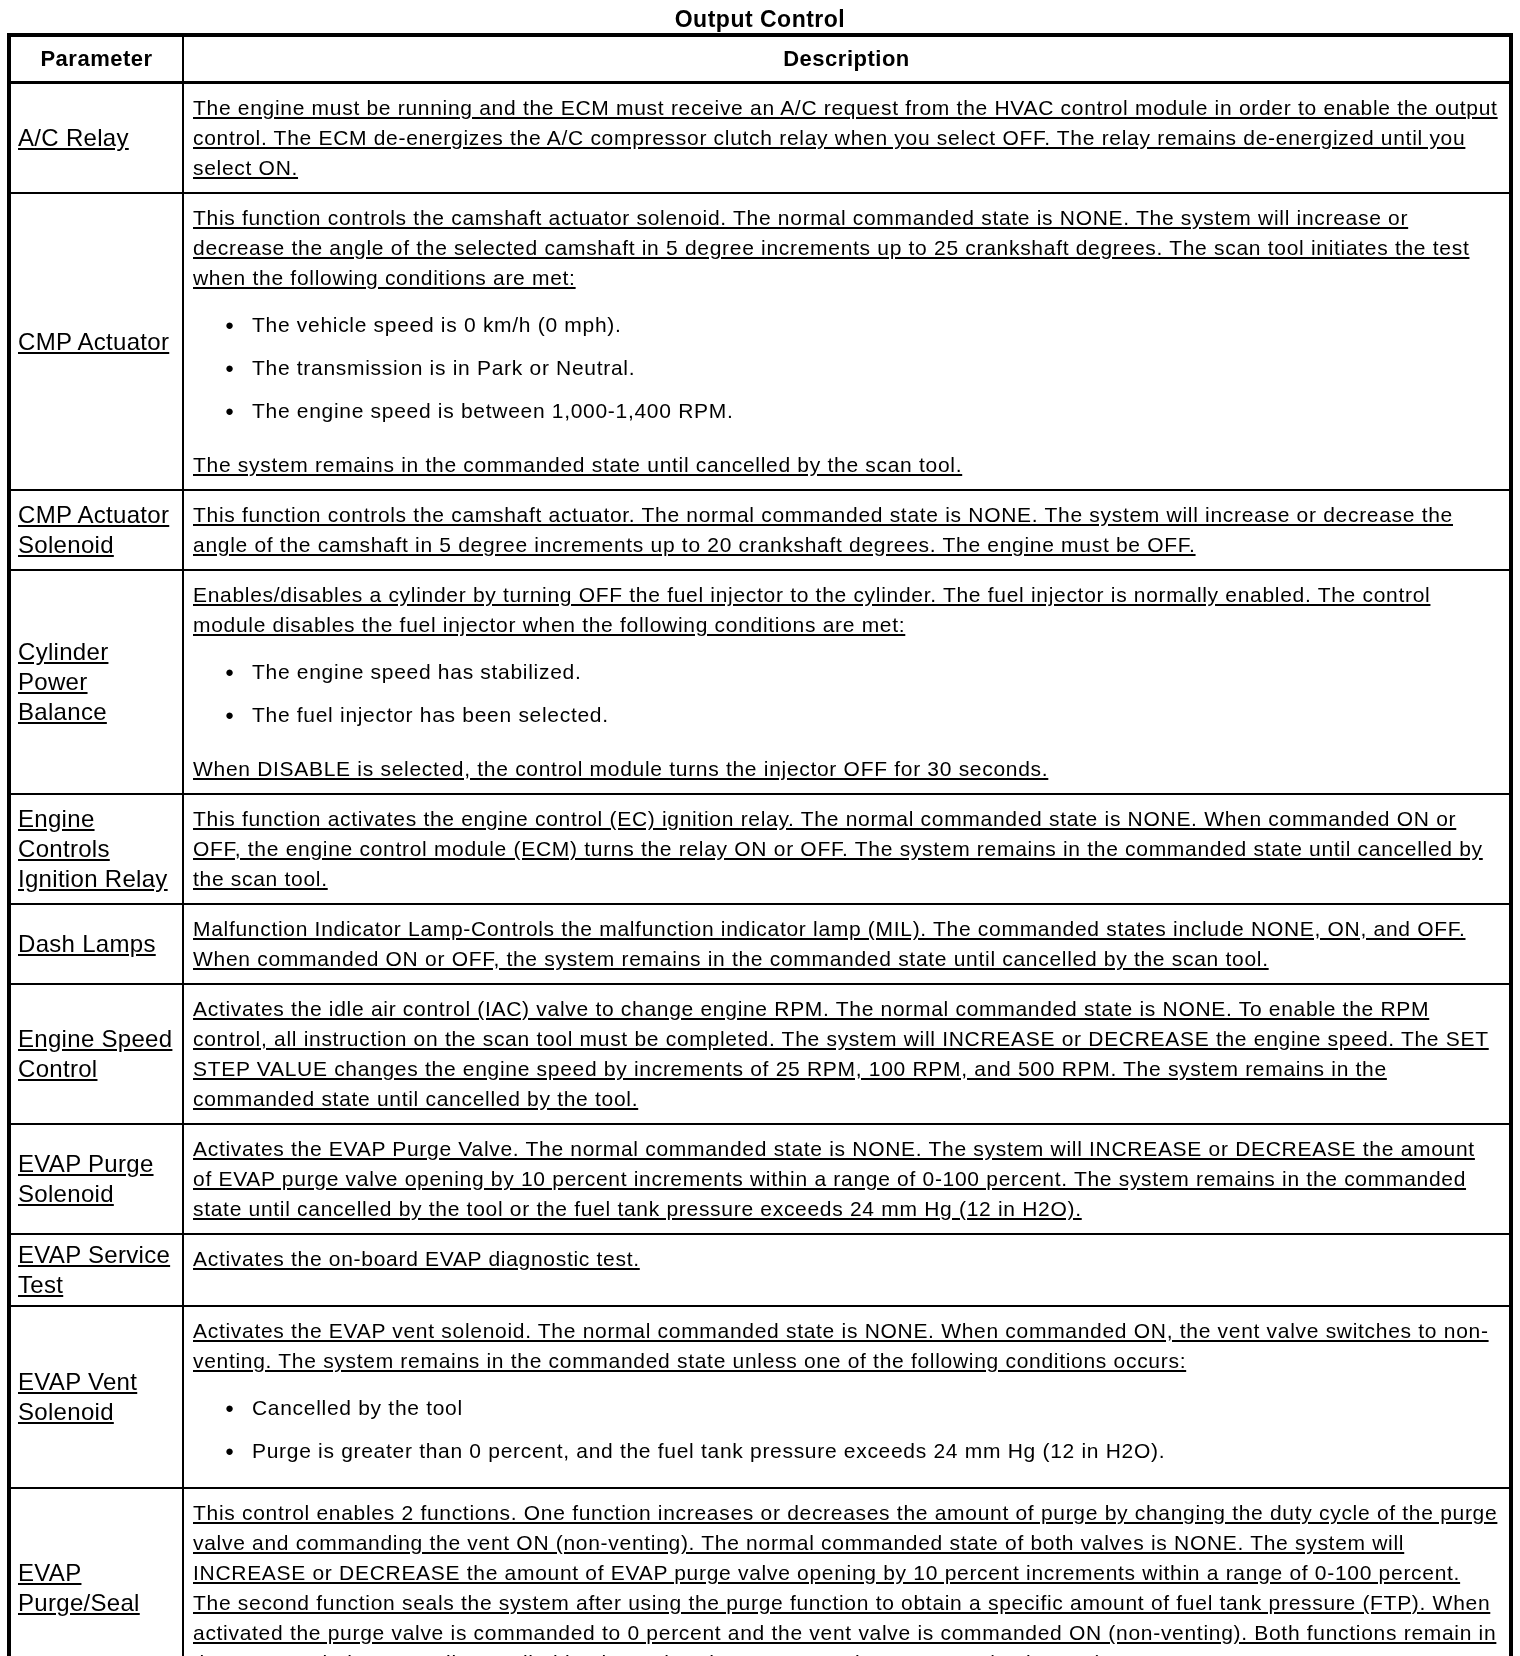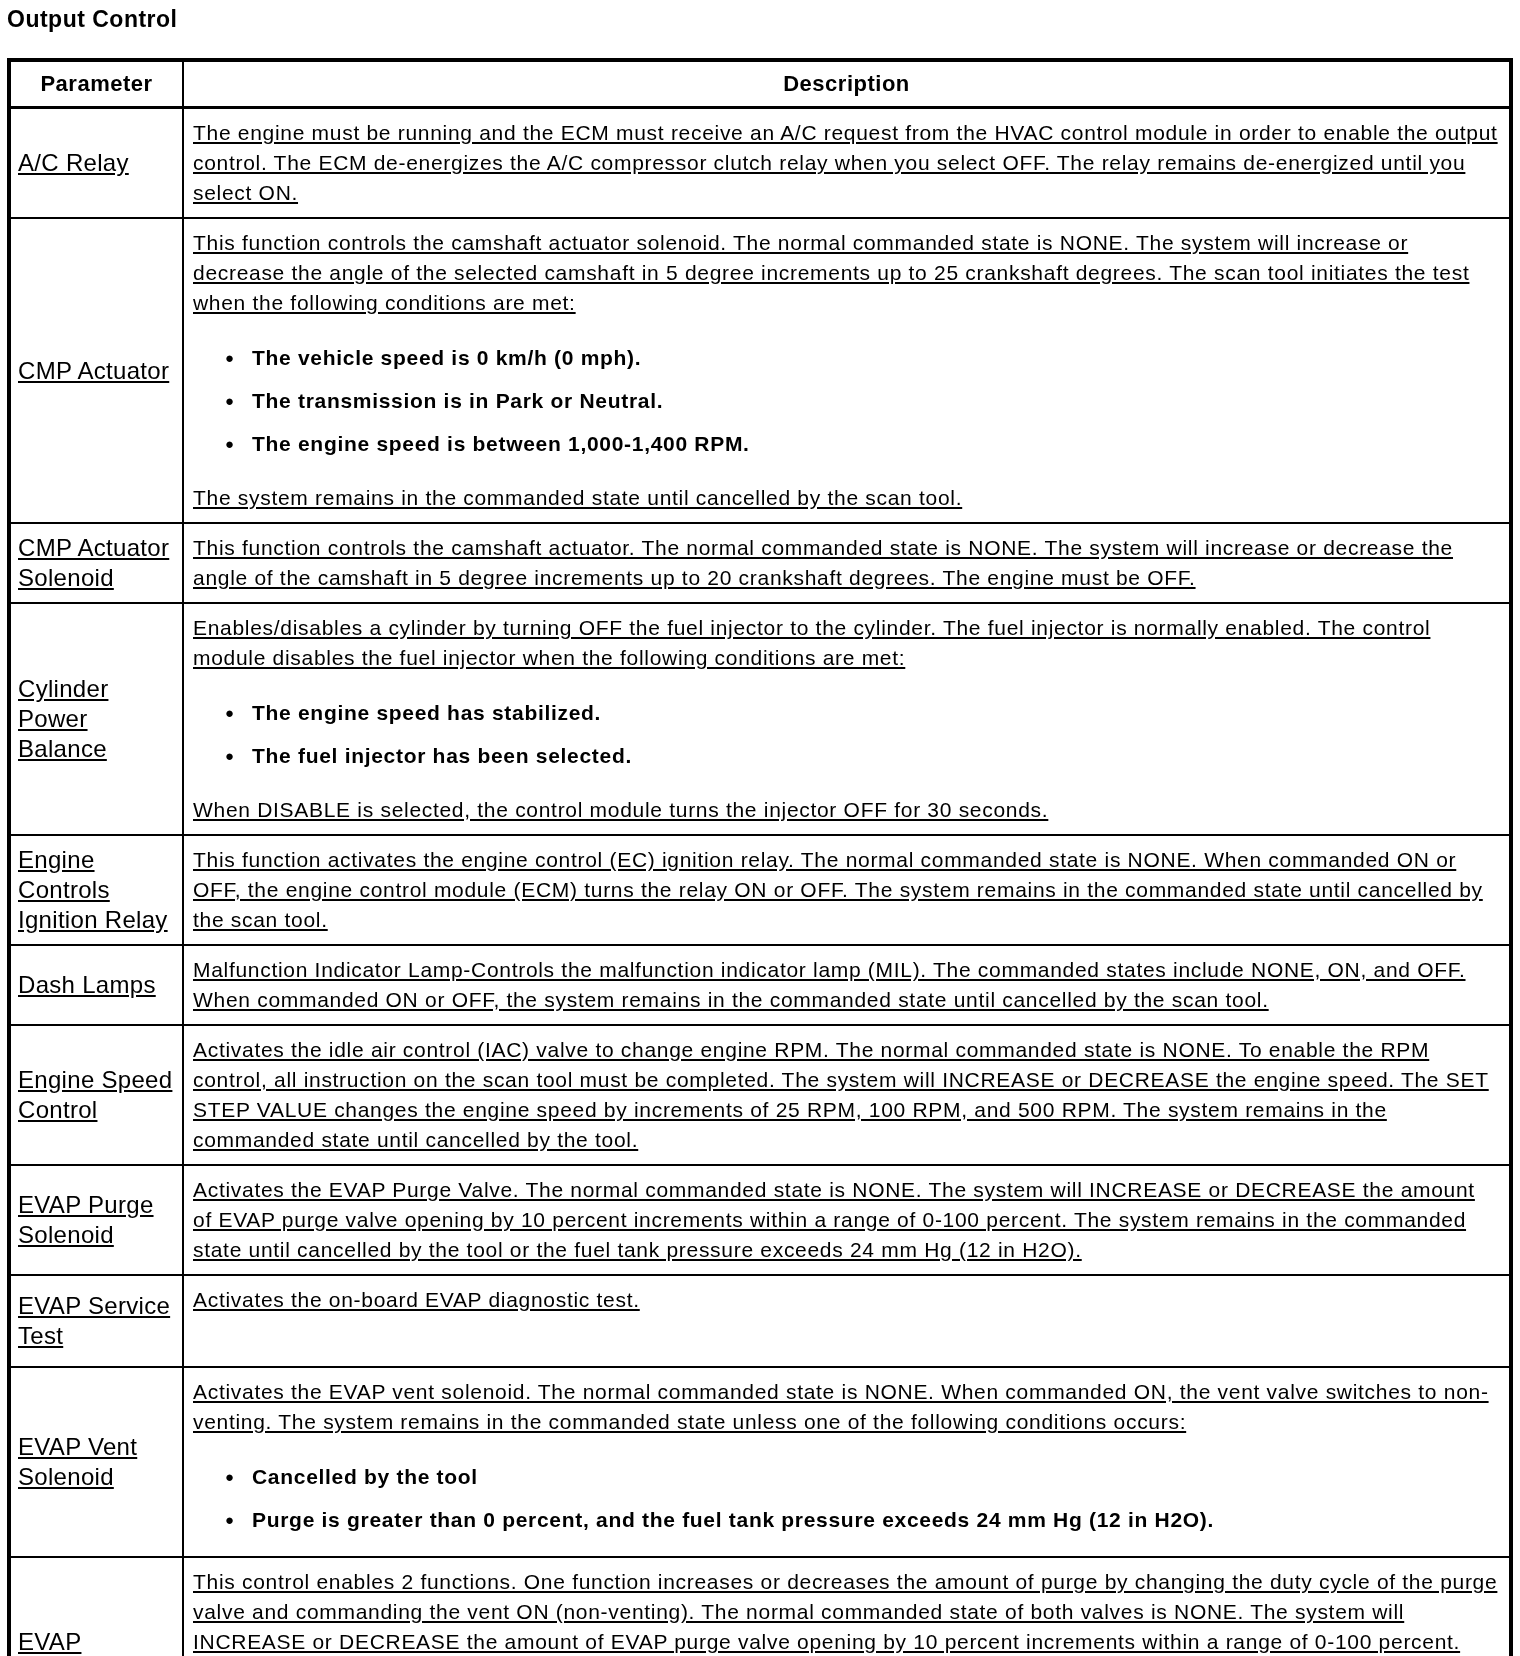--- a/index.html
+++ b/index.html
@@ -10,25 +10,25 @@
     font-family: "Liberation Sans", sans-serif;
   }
   .page {
     width: 1520px;
     min-height: 1656px;
     box-sizing: border-box;
     padding: 4px 7px 6px 7px;
     background: #ffffff;
   }
   .title {
-    text-align: left;
+    text-align: center;
     font-weight: bold;
     font-size: 23px;
     letter-spacing: 0.5px;
-    margin: 2px 0 25px 0;
+    margin: 2px 0 0 0;
   }
   table.output-table {
     border-collapse: collapse;
     width: 1506px;
     table-layout: fixed;
     border: 4px solid #000000;
   }
   th, td {
     border: 2px solid #000000;
     box-sizing: border-box;
@@ -53,39 +53,38 @@
   td.desc {
     vertical-align: top;
     padding: 8px 10px 8px 9px;
     font-size: 21px;
     line-height: 30px;
     letter-spacing: 0.7px;
   }
   td.desc p { margin: 1px 0; text-decoration: underline; }
   td.desc ul {
     list-style: none;
-    margin: 25px 0 24px 0;
+    margin: 17px 0 24px 0;
     padding: 0 0 0 32px;
-    font-weight: bold;
   }
   td.desc ul:last-child { margin-bottom: 6px; }
   td.desc li {
     position: relative;
     padding-left: 27px;
     margin: 13px 0;
   }
   td.desc li::before {
     content: "\25CF";
     position: absolute;
     left: 0;
     top: 0;
     font-size: 15px;
   }
   
-  tbody tr:nth-child(9) td { height: 92px; }
+  tbody tr:nth-child(9) td { height: 72px; }
 </style>
 </head>
 <body>
 
 <div class="page">
   <div class="title">Output Control</div>
   <table class="output-table">
     <thead>
       <tr>
         <th class="param-col">Parameter</th>

